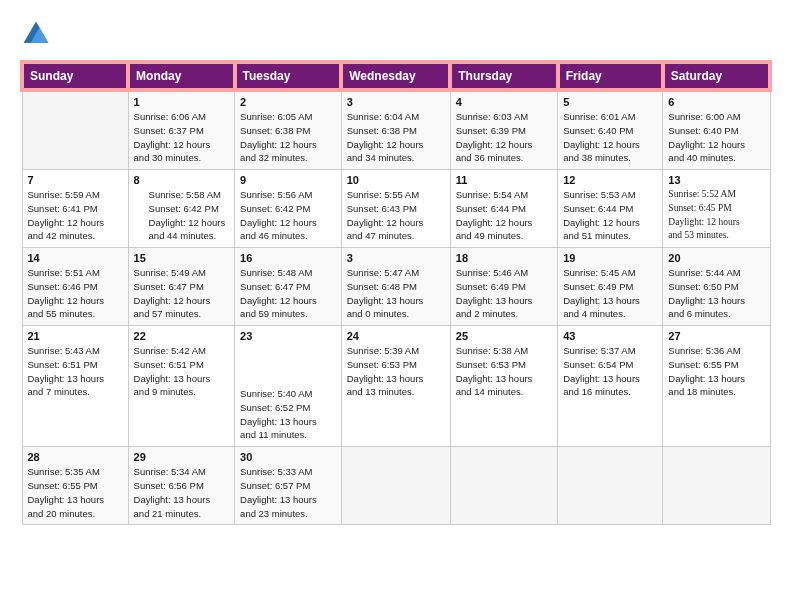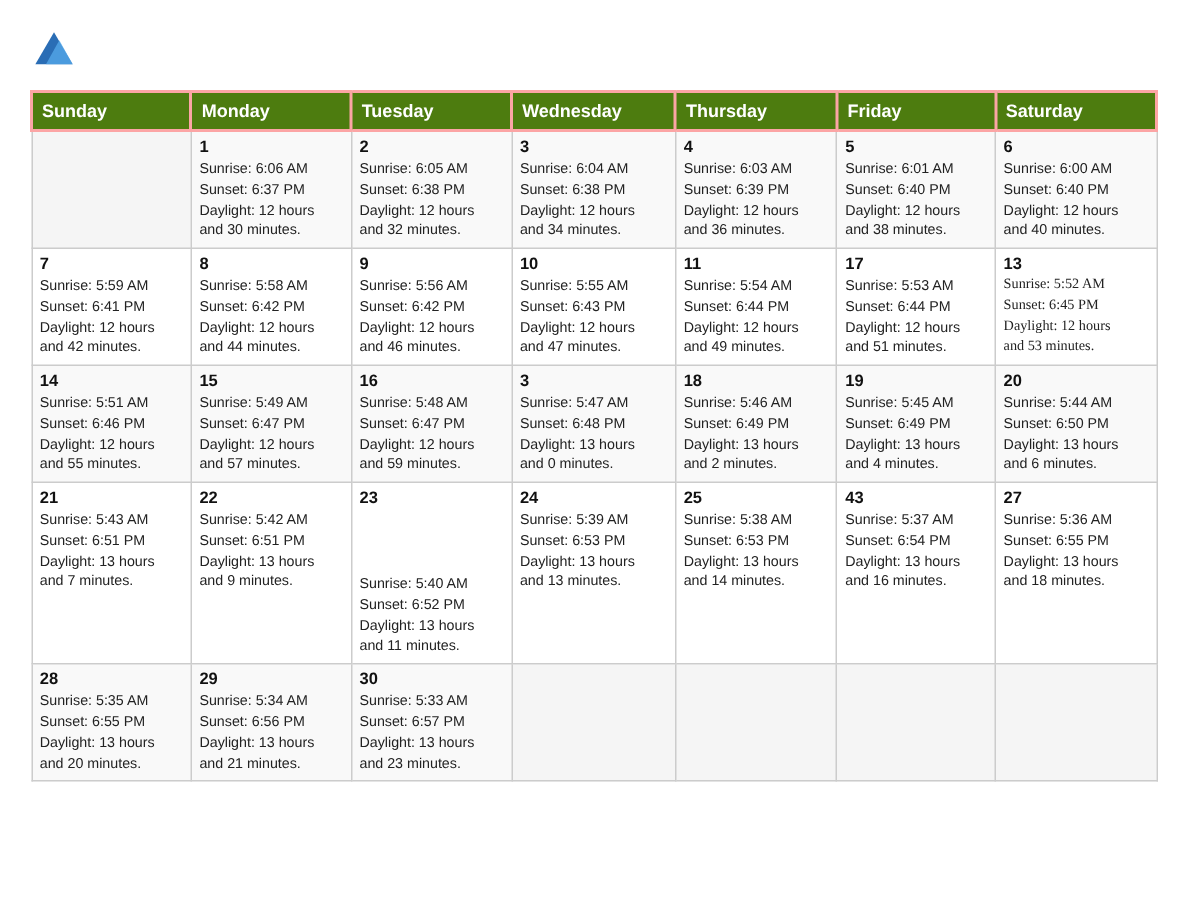--- a/index.html
+++ b/index.html
@@ -49,27 +49,27 @@
     .calendar-subtitle {
       font-size: 14px;
       color: #333;
     }
     table {
       width: 100%;
       border-collapse: collapse;
       font-size: 10px;
     }
     thead tr th {
-      background: #4d7c0f;
+      background: #701a75;
       color: #fff;
       text-align: left;
       padding: 5px 6px;
       font-size: 12px;
       font-weight: bold;
-      border: 2px solid #fca5a5;
+      border: 4px solid #fca5a5;
     }
     tbody tr td {
       border: 1px solid #ccc;
       vertical-align: top;
       padding: 4px 5px;
       width: 113px;
       min-height: 70px;
       background: #fff;
     }
     tbody tr:nth-child(odd) td {
@@ -173,21 +173,21 @@
         <tr>
           <td>
             <span class="day-number">7</span>
             <div class="day-info" style="white-space: pre-line;">Sunrise: 5:59 AM
 Sunset: 6:41 PM
 Daylight: 12 hours
 and 42 minutes.</div>
           </td>
           <td>
             <span class="day-number">8</span>
-            <div class="day-info" style="white-space: pre-line;">Sunrise: 5:58 AM
+            <div class="day-info" style="white-space: pre-line; margin-left: 15px;">Sunrise: 5:58 AM
 Sunset: 6:42 PM
 Daylight: 12 hours
 and 44 minutes.</div>
           </td>
           <td>
             <span class="day-number">9</span>
             <div class="day-info" style="white-space: pre-line;">Sunrise: 5:56 AM
 Sunset: 6:42 PM
 Daylight: 12 hours
 and 46 minutes.</div>
@@ -200,21 +200,21 @@
 and 47 minutes.</div>
           </td>
           <td>
             <span class="day-number">11</span>
             <div class="day-info" style="white-space: pre-line;">Sunrise: 5:54 AM
 Sunset: 6:44 PM
 Daylight: 12 hours
 and 49 minutes.</div>
           </td>
           <td>
-            <span class="day-number">17</span>
+            <span class="day-number">12</span>
             <div class="day-info" style="white-space: pre-line;">Sunrise: 5:53 AM
 Sunset: 6:44 PM
 Daylight: 12 hours
 and 51 minutes.</div>
           </td>
           <td>
             <span class="day-number">13</span>
             <div class="day-info" style="white-space: pre-line; font-family: Liberation Serif, serif;">Sunrise: 5:52 AM
 Sunset: 6:45 PM
 Daylight: 12 hours

